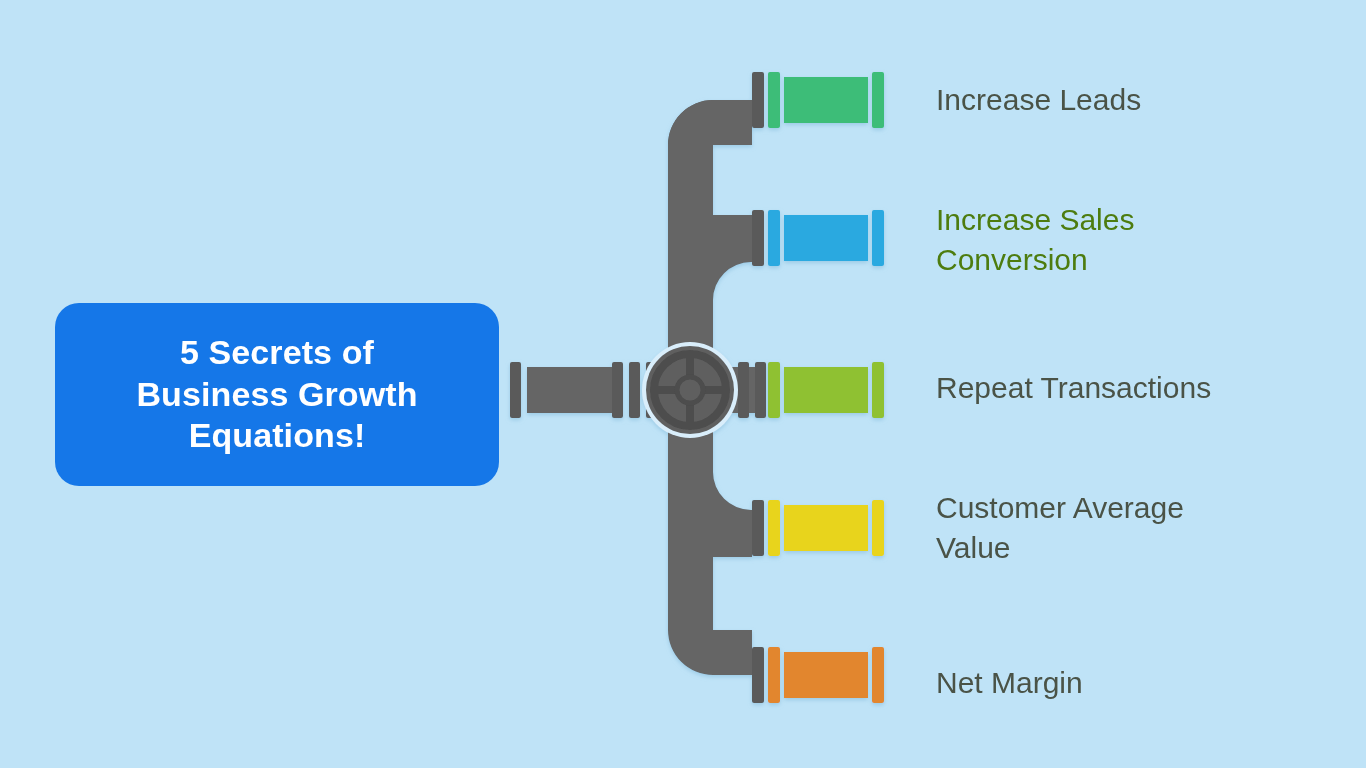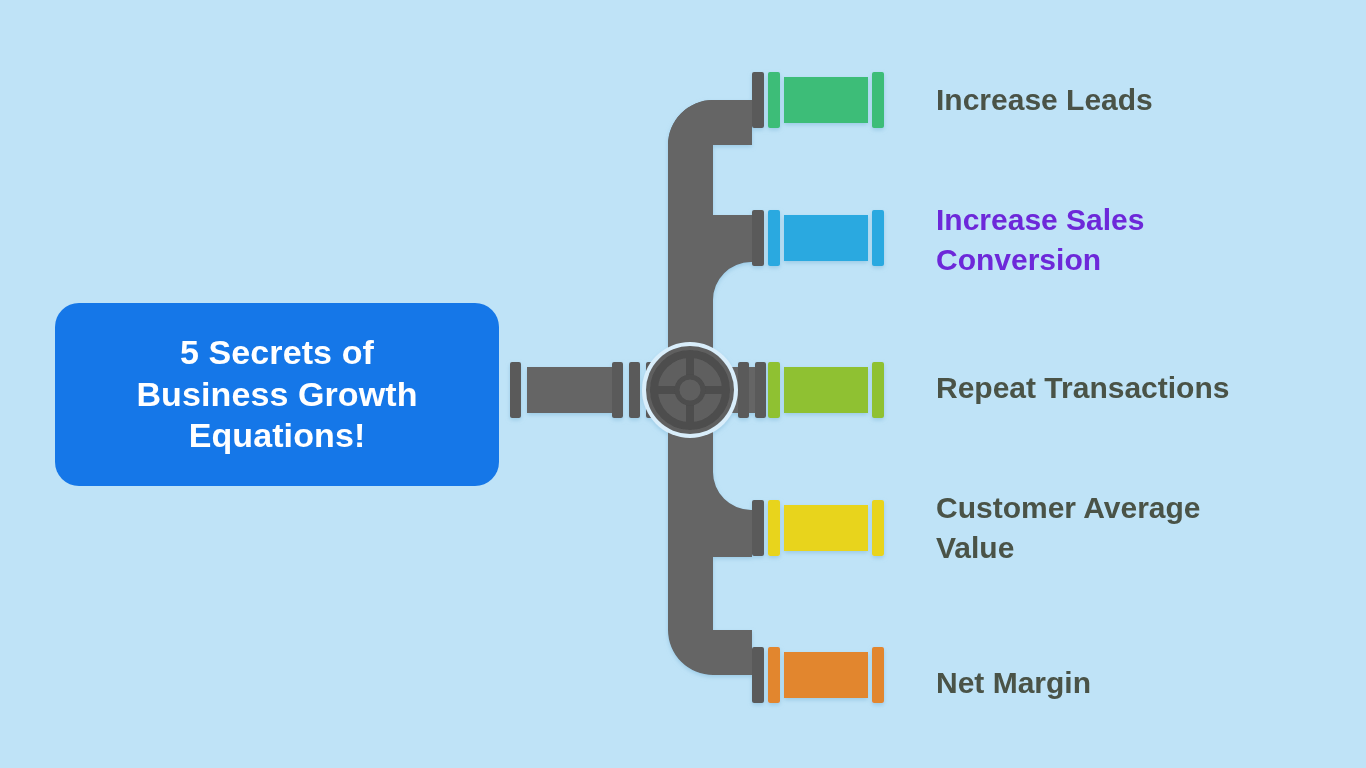--- a/index.html
+++ b/index.html
@@ -57,21 +57,21 @@
   }
 
   
   .row-label {
     position: absolute;
     left: 936px;
     width: 400px;
     color: #4a5347;
     font-size: 30px;
     line-height: 1.33;
-    font-weight: bold;
+    font-weight: normal;
     white-space: pre-line;
   }
   #label-0 { top: 80px; }
   #label-1 { top: 200px; }
   #label-2 { top: 368px; }
   #label-3 { top: 488px; }
   #label-4 { top: 627px; margin-top: 36px; }
 </style>
 </head>
 <body style="background: rgb(191, 227, 247);">
@@ -146,20 +146,20 @@
           <rect x="872" y="500" width="12" height="56" rx="2" fill="#e8d41a"></rect>
           <rect x="768" y="647" width="12" height="56" rx="2" fill="#e2862e"></rect>
           <rect x="784" y="652" width="84" height="46" fill="#e2862e"></rect>
           <rect x="872" y="647" width="12" height="56" rx="2" fill="#e2862e"></rect>
         </g>
 
     </g>
   </svg>
 
   <div class="row-label" id="label-0" style="color: rgb(74, 83, 71);">Increase Leads</div>
-  <div class="row-label" id="label-1" style="color: #6d28d9;">Increase Sales
+  <div class="row-label" id="label-1" style="color: #4d7c0f;">Increase Sales
 Conversion</div>
   <div class="row-label" id="label-3" style="color: rgb(74, 83, 71);">Customer Average
 Value</div>
   <div class="row-label" id="label-2" style="color: rgb(74, 83, 71);">Repeat Transactions</div>
   <div class="row-label" id="label-4" style="color: rgb(74, 83, 71);">Net Margin</div>
 
 </div>
 
 </body></html>

